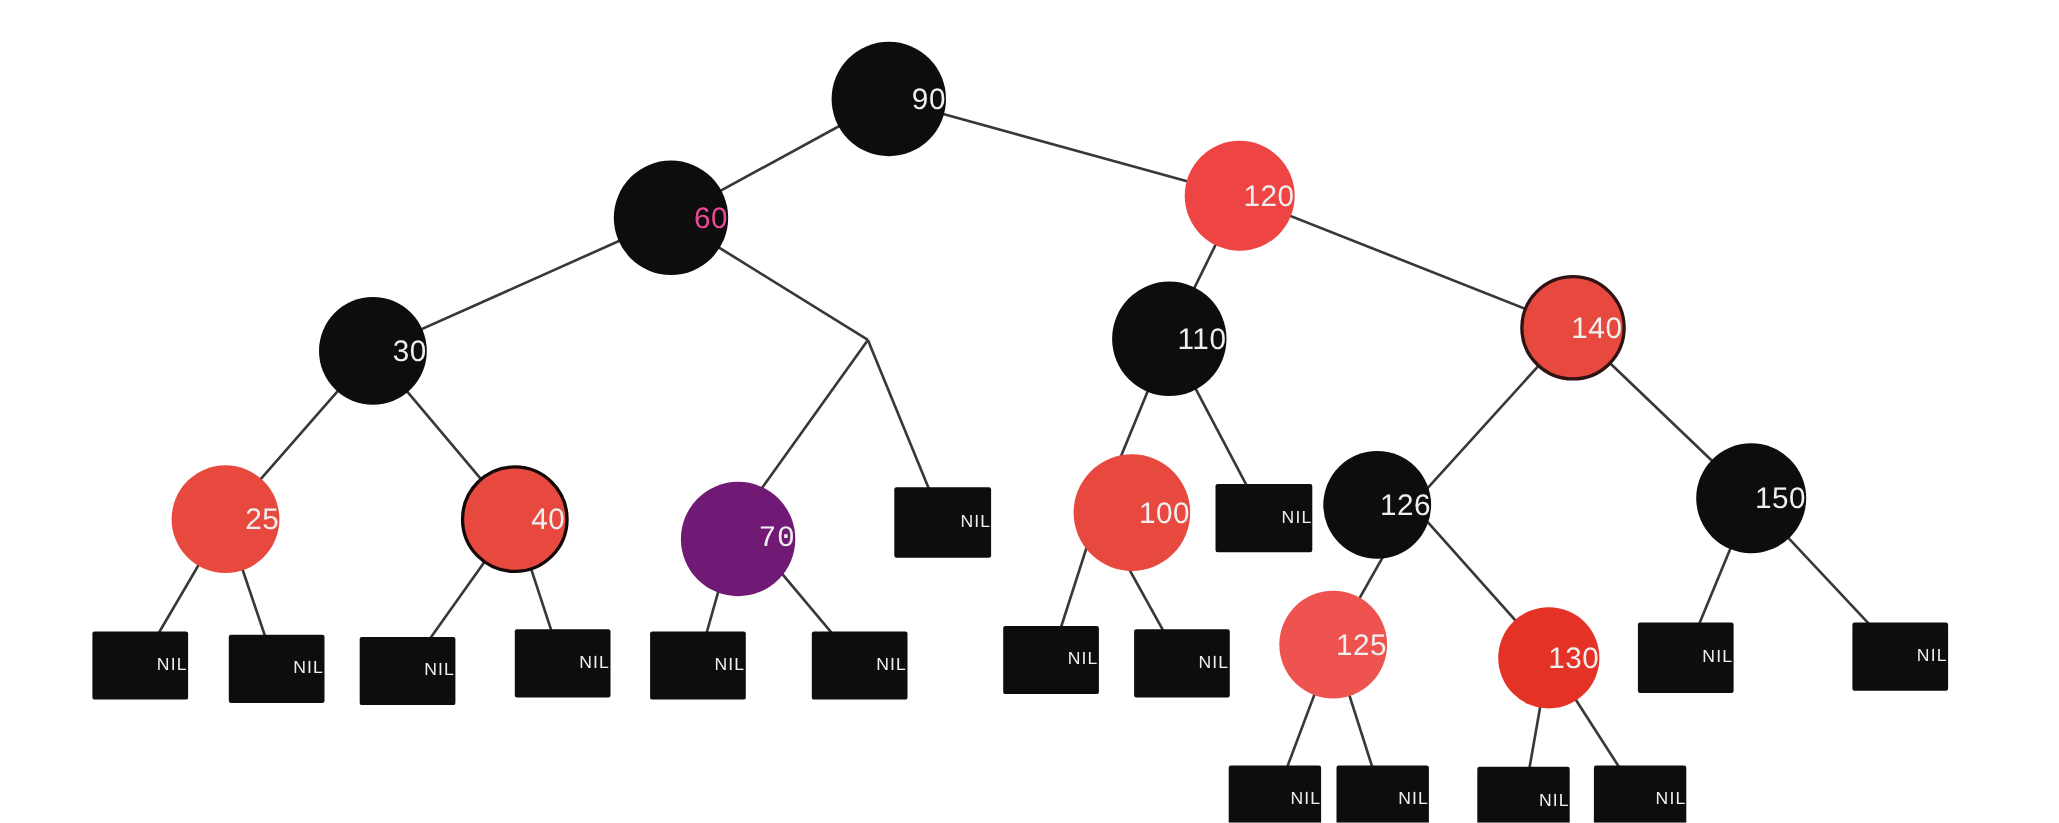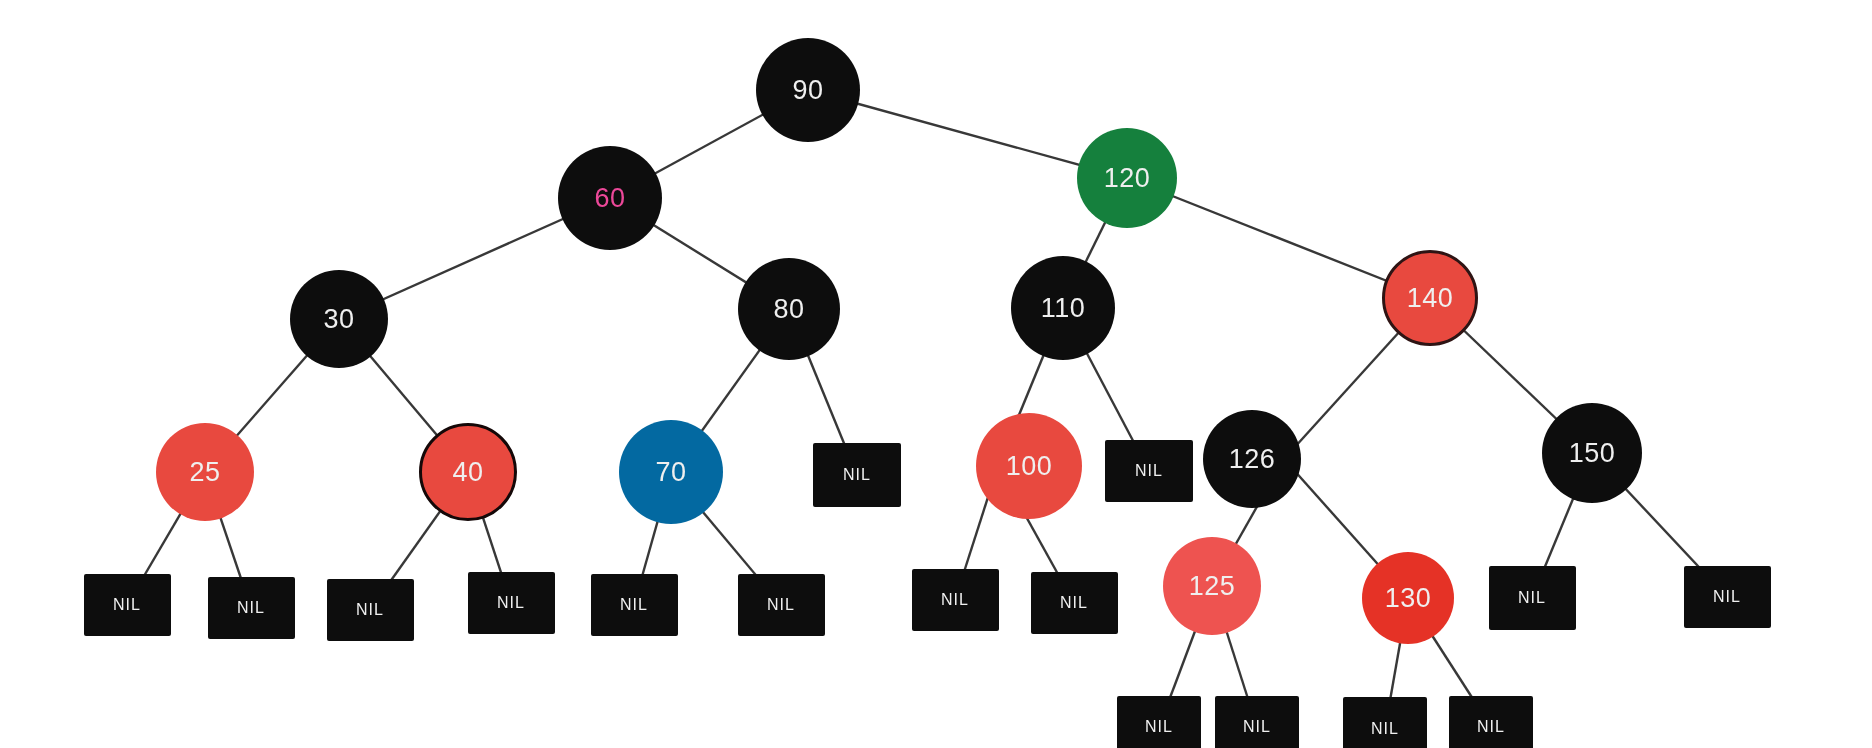--- a/index.html
+++ b/index.html
@@ -26,21 +26,21 @@
     left: 0;
     top: 0;
     width: 100%;
     height: 100%;
     z-index: 2;
   }
   .node {
     position: absolute;
     display: flex;
     align-items: center;
-    justify-content: center;
+    justify-content: flex-end;
     box-sizing: border-box;
     color: #efefef;
     user-select: none;
   }
   .node.circle {
     border-radius: 50%;
     font-size: 27px;
     letter-spacing: 0.5px;
   }
   .node.rect {
@@ -85,42 +85,39 @@
       <line x1="1592" y1="453" x2="1532" y2="598" stroke="#383838" stroke-width="2.4"></line>
       <line x1="1592" y1="453" x2="1727" y2="597" stroke="#383838" stroke-width="2.4"></line>
     </svg>
   <div class="nodes-layer">
       <div class="node circle" style="background: rgb(13, 13, 13); color: rgb(239, 239, 239); width: 104px; height: 104px; left: 756px; top: 38px;">
         <span>90</span>
       </div>
       <div class="node circle" style="background: rgb(13, 13, 13); color: #ec4899; width: 104px; height: 104px; left: 558px; top: 146px;">
         <span>60</span>
       </div>
-      <div class="node circle" style="background: #15803d; color: rgb(239, 239, 239); width: 100px; height: 100px; left: 1077px; top: 128px;">
+      <div class="node circle" style="background: #ef4444; color: rgb(239, 239, 239); width: 100px; height: 100px; left: 1077px; top: 128px;">
         <span>120</span>
       </div>
       <div class="node circle" style="background: rgb(13, 13, 13); color: rgb(239, 239, 239); width: 98px; height: 98px; left: 290px; top: 270px;">
         <span>30</span>
-      </div>
-      <div class="node circle" style="background: rgb(13, 13, 13); color: rgb(239, 239, 239); width: 102px; height: 102px; left: 738px; top: 258px;">
-        <span>80</span>
       </div>
       <div class="node circle" style="background: rgb(13, 13, 13); color: rgb(239, 239, 239); width: 104px; height: 104px; left: 1011px; top: 256px;">
         <span>110</span>
       </div>
       <div class="node circle" style="background: rgb(232, 73, 63); color: rgb(239, 239, 239); border: 3px solid rgb(46, 20, 20); width: 96px; height: 96px; left: 1382px; top: 250px;">
         <span>140</span>
       </div>
       <div class="node circle" style="background: rgb(232, 73, 63); color: rgb(239, 239, 239); width: 98px; height: 98px; left: 156px; top: 423px;">
         <span>25</span>
       </div>
       <div class="node circle" style="background: rgb(232, 73, 63); color: rgb(239, 239, 239); border: 3px solid rgb(20, 8, 8); width: 98px; height: 98px; left: 419px; top: 423px;">
         <span>40</span>
       </div>
-      <div class="node circle" style="background: #0369a1; color: rgb(239, 239, 239); width: 104px; height: 104px; left: 619px; top: 420px;">
+      <div class="node circle" style="background: #701a75; color: rgb(239, 239, 239); width: 104px; height: 104px; left: 619px; top: 438px; font-family: Liberation Mono, monospace;">
         <span>70</span>
       </div>
       <div class="node circle" style="background: rgb(232, 73, 63); color: rgb(239, 239, 239); width: 106px; height: 106px; left: 976px; top: 413px;">
         <span>100</span>
       </div>
       <div class="node circle" style="background: rgb(13, 13, 13); color: rgb(239, 239, 239); width: 98px; height: 98px; left: 1203px; top: 410px;">
         <span>126</span>
       </div>
       <div class="node circle" style="background: rgb(13, 13, 13); color: rgb(239, 239, 239); width: 100px; height: 100px; left: 1542px; top: 403px;">
         <span>150</span>

